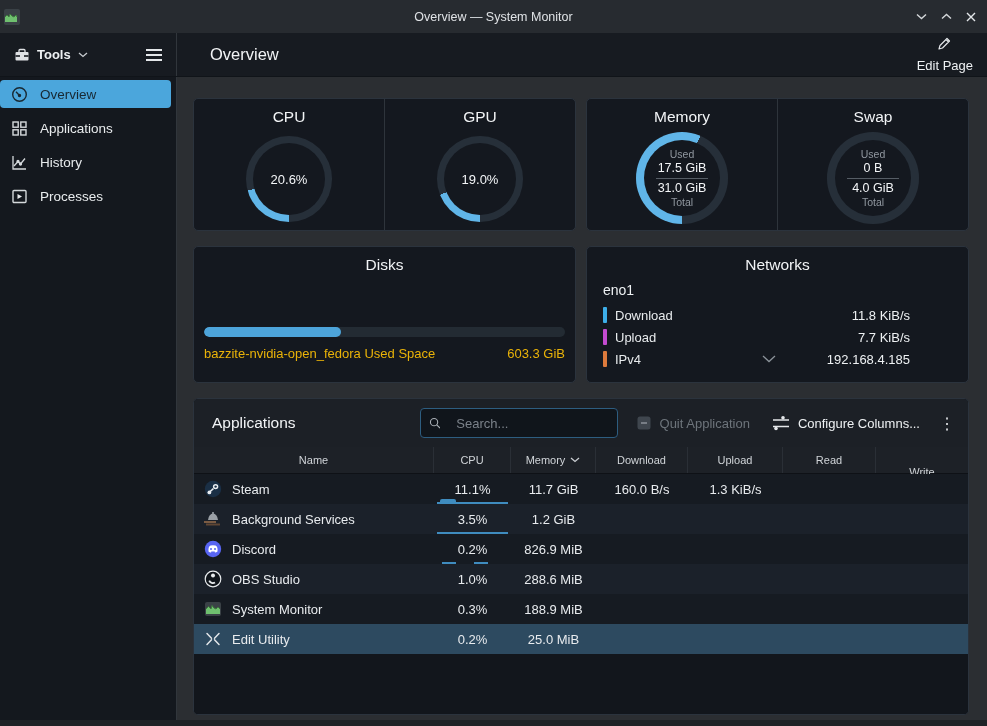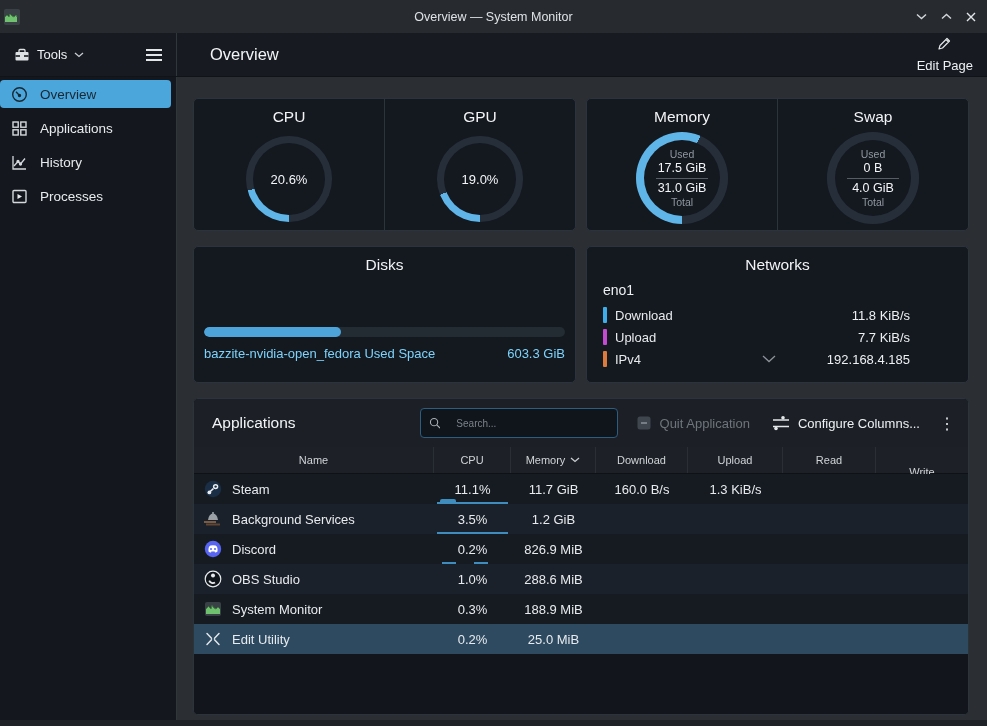--- a/index.html
+++ b/index.html
@@ -9,21 +9,21 @@
 
   
   .titlebar { height:33px; background:#272b30; display:flex; align-items:center; position:relative; }
   .titlebar .app-icon { margin-left:4px; }
   .titlebar .win-title { position:absolute; left:0; right:0; text-align:center; font-size:12.5px; color:#dfe2e5; }
   .win-controls { margin-left:auto; display:flex; align-items:center; gap:9px; padding-right:8px; z-index:2; }
   .win-btn { width:16px; height:16px; display:flex; align-items:center; justify-content:center; cursor:default; }
 
   
   .header { height:44px; background:#171b21; display:flex; align-items:center; border-bottom:1px solid #101419; }
-  .header-left { width:177px; height:100%; display:flex; align-items:center; border-right:1px solid #31363c; }
+  .header-left { width:177px; height:100%; display:flex; align-items:center; border-right:1px solid #31363c;font-weight:bold; }
   .tools-btn { display:flex; align-items:center; gap:7px; padding:5px 8px; margin-left:6px; border-radius:3px; }
   .tools-btn span { font-size:13px; color:#eef1f3; }
   .hamburger { margin-left:auto; margin-right:13px; }
   .page-title { font-size:16.5px; font-weight:500; color:#f2f4f6; margin-left:33px; }
   .edit-page { margin-left:auto; margin-right:14px; display:flex; align-items:center; gap:7px; font-size:13px; color:#eef1f3;flex-direction:column; }
 
   
   .main { display:flex; height:661px; }
   .sidebar { width:177px; background:#14181e; border-right:1px solid #31363c; padding-top:3px; }
   .side-item { height:28px; margin:0 5px 6px 0; display:flex; align-items:center; gap:12px;
@@ -48,39 +48,39 @@
   .g92 { width:92px; height:92px; margin-top:6px; } .g92 .hole { inset:8px; }
   .gauge-value { font-size:13px; color:#f4f6f8; }
   .gauge-sub { font-size:10.5px; color:#9198a0; line-height:13px; }
   .gauge-num { font-size:12.5px; color:#f4f6f8; line-height:15px; }
   .gauge-divider { width:52px; border-top:1px solid #565d65; margin:2px 0; }
 
   
   .disks-card { width:383px; height:137px; padding:9px 10px 0 10px; display:flex; flex-direction:column; }
   .disk-bar { margin-top:53px; height:10px; border-radius:5px; background:#232b33; overflow:hidden; }
   .disk-bar-fill { height:100%; border-radius:5px; }
-  .disk-row { display:flex; justify-content:space-between; margin-top:9px; font-size:13px; color:#7dd3fc; }
+  .disk-row { display:flex; justify-content:space-between; margin-top:9px; font-size:13px; color:#eab308; }
 
   
   .net-card { width:383px; height:137px; padding:9px 10px 0 10px; }
   .iface { font-size:14px; color:#eef1f3; margin:8px 0 6px 6px; }
   .net-row { display:flex; align-items:center; height:22px; }
   .net-chip { width:4px; height:16px; margin-left:6px; border-radius:1px; }
   .net-label { font-size:13px; color:#e8ebed; margin-left:8px; }
   .net-right { margin-left:auto; display:flex; align-items:center; }
   .net-value { font-size:13px; color:#eef1f3; min-width:120px; text-align:right; margin-right:48px; }
   .net-chevron { margin-right:14px; }
 
   
   .apps-panel { width:776px; height:317px; background:#12161c; border:1px solid #2b333d; border-radius:5px; overflow:hidden; display:flex; flex-direction:column; }
   .apps-header { height:48px; background:#1c2026; display:flex; align-items:center; padding:0 12px 0 18px; }
   .apps-title { font-size:15.5px; color:#f2f4f6; }
   .search-box { margin-left:auto; width:198px; height:30px; background:#10151b; border:1px solid #2d5d80;
     border-radius:4px; display:flex; align-items:center; padding:0 8px; }
-  .search-box input { background:transparent; border:none; outline:none; color:#e8ebed; font-size:10px;
+  .search-box input { background:transparent; border:none; outline:none; color:#e8ebed; font-size:13px;
     width:100%; margin-left:16px; font-family:"Liberation Sans", sans-serif; }
   .search-box input::placeholder { color:#7b828a; }
   .tool-btn { display:flex; align-items:center; gap:8px; font-size:13px; }
   .quit-btn { margin-left:18px; color:#6d747b; }
   .config-btn { margin-left:22px; color:#eef1f3; }
   .overflow-btn { margin-left:18px; font-size:16px; color:#dfe2e5; width:18px; text-align:center; }
 
   .tbl-header { height:27px; display:flex; background:#1d2127; border-bottom:1px solid #0e1116; }
   .th { display:flex; align-items:center; justify-content:center; gap:5px; font-size:11px; color:#d0d4d8; border-right:1px solid #2a2f36; }
   .th:last-child { border-right:none; }

